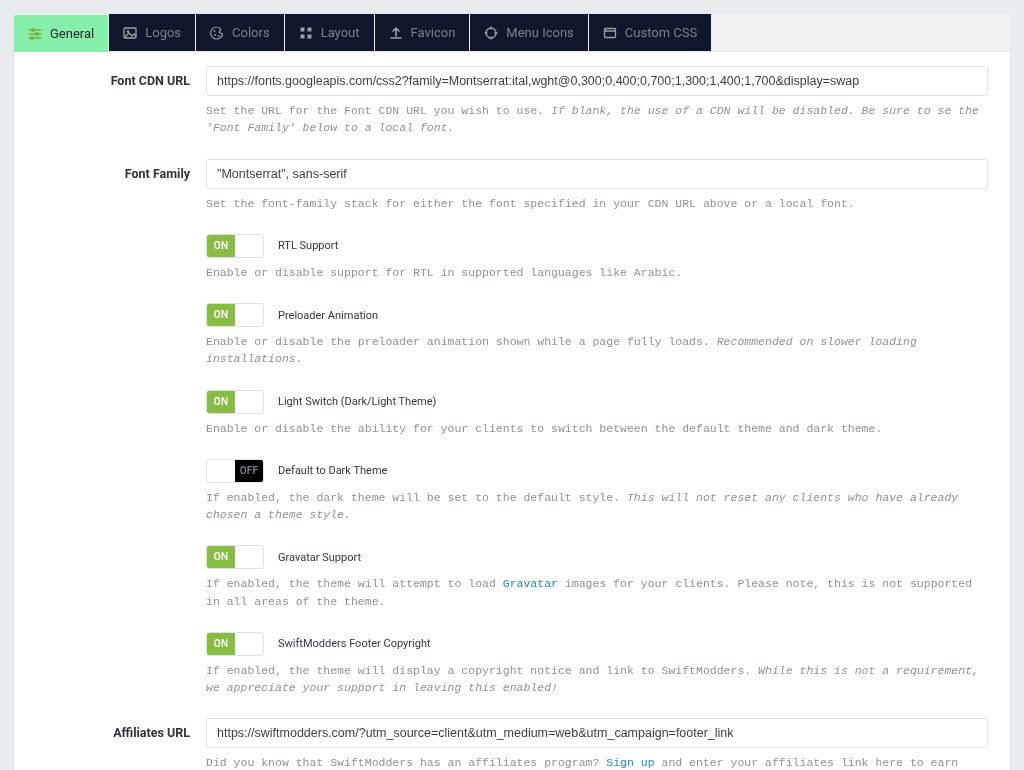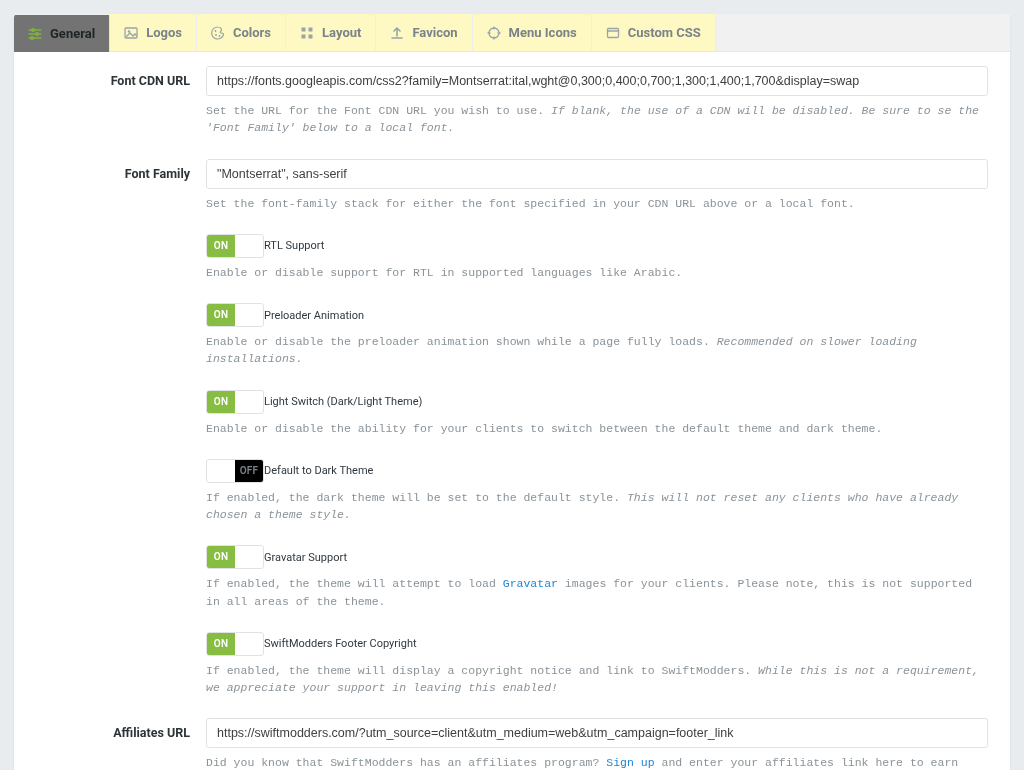--- a/index.html
+++ b/index.html
@@ -24,27 +24,26 @@
   }
   .tab {
     padding: 11px 14px;
     display: flex;
     align-items: center;
     gap: 8px;
     color: #7a8389;
     font-size: 13px;
     cursor: pointer;
     border-right: 1px solid #eee;
-    background: #fef9c3;
-    font-weight: bold;
+    background: #0f172a;
   }
   .tab.active {
-    background: #737373;
+    background: #86efac;
     color: #1f2426;
-    font-weight: 700;
+    font-weight: 400;
     border-right: 1px solid #e4e6e8;
     position: relative;
     top: 1px;
   }
   .tab .ico {
     width: 14px; height: 14px; display: inline-flex; align-items:center; justify-content:center;
     color: #9aa3a8;
   }
   .tab.active .ico { color: #7db33b; }
   .body {
@@ -81,20 +80,21 @@
     font-size: 11.5px;
     color: #8a9399;
     line-height: 1.5;
     font-family: Liberation Mono, monospace;
   }
   .help em, .em { font-style: italic; }
   .help a { color: #1b87d6; text-decoration: none; }
   .toggle-row {
     display: flex;
     align-items: center;
+    gap: 14px;
   }
   .toggle {
     width: 58px;
     height: 24px;
     border-radius: 3px;
     position: relative;
     display: flex;
     align-items: center;
     cursor: pointer;
     overflow: hidden;

